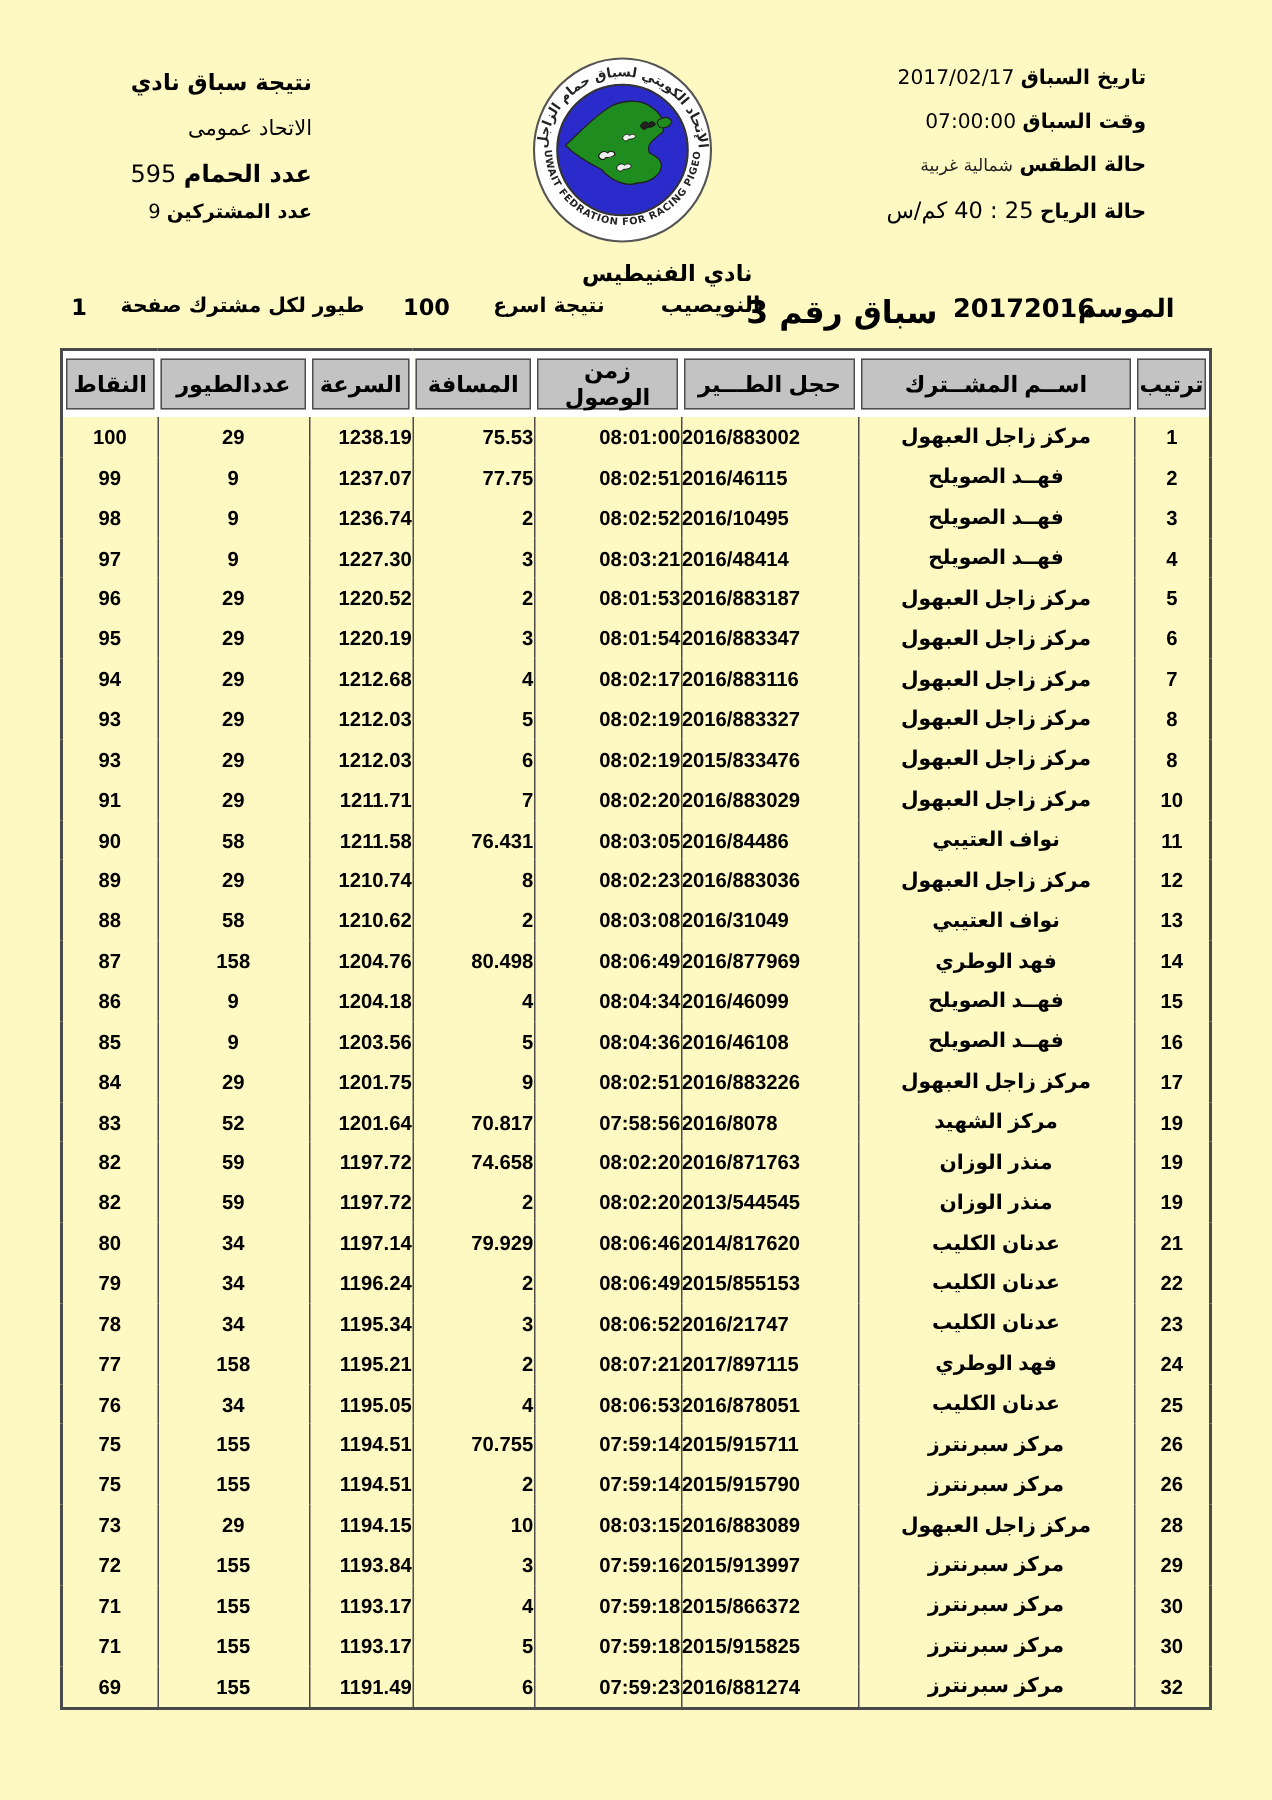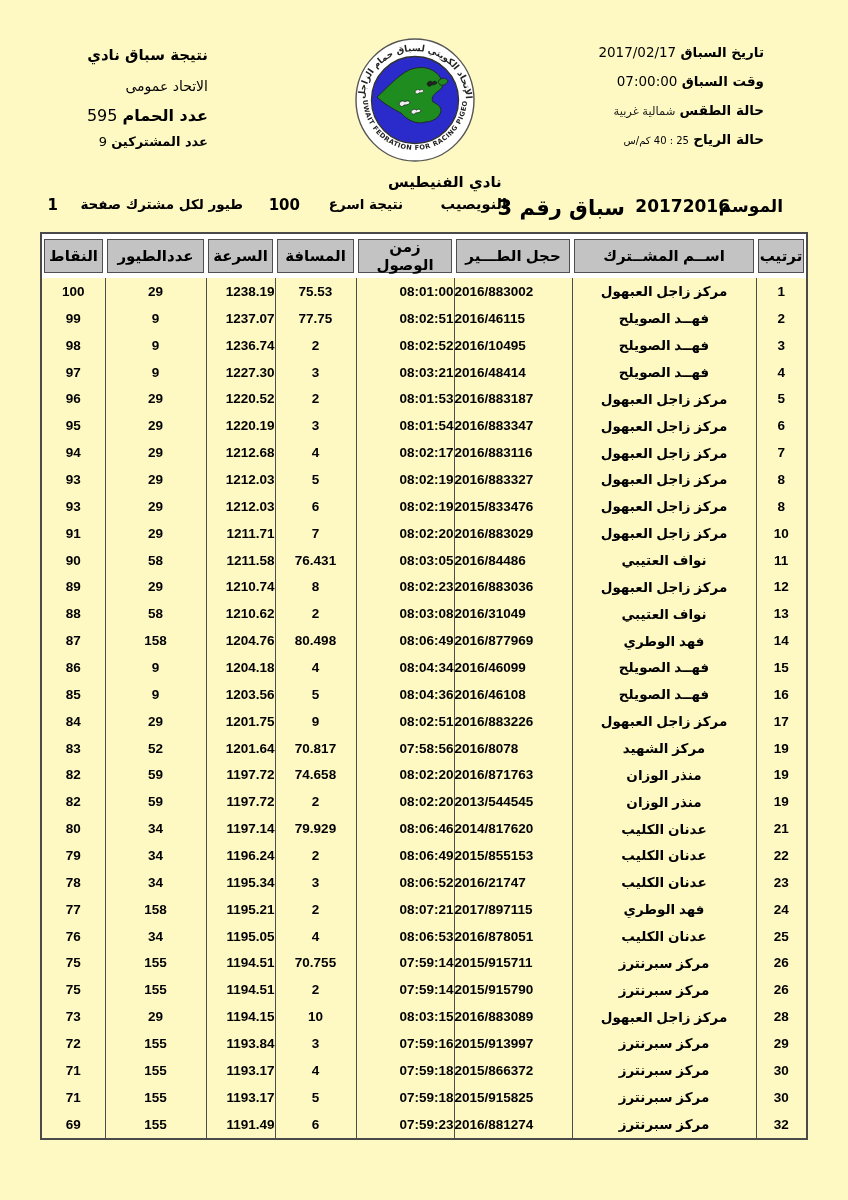--- a/index.html
+++ b/index.html
@@ -14,21 +14,21 @@
   .hl3{top:106px;right:640px;font-size:16px;}
   .hl4{top:134px;right:640px;font-size:13px;}
   .lbl{font-weight:bold;}
   .val{font-weight:normal;text-align:right;}
   
   .hr1{top:44px;right:84px;font-size:13.5px;}
   .hr2{top:73px;right:84px;font-size:13.5px;}
   .hr3{top:102px;right:84px;font-size:13.5px;}
   .hr4{top:131px;right:84px;font-size:13.5px;}
   .hr3 .val{font-size:11.5px;color:#222;}
-  .hr4 .val{font-size:10px;}
+  .hr4 .val{font-size:15px;}
   
   .logo{position:absolute;left:352px;top:36px;width:126px;height:128px;}
   
   .club{top:173px;left:388px;font-size:15px;font-weight:bold;}
   
   .info{top:196px;font-weight:bold;}
   .i-season-l{right:65px;font-size:17px;}
   .i-season-v{right:118px;font-size:17px;}
   .i-race{right:223px;font-size:21px;}
   .i-loc{right:341px;font-size:14.5px;}
@@ -53,21 +53,21 @@
   }
   table.results td{
     height:26.87px;padding:0;overflow:hidden;
     border-left:1px solid #4d4d4d;border-right:1px solid #4d4d4d;
     font-weight:bold;font-size:13.5px;vertical-align:middle;
   }
   td.c-rank{text-align:center;}
   td.c-name{text-align:center;font-size:12.5px;}
   td.c-ring{text-align:left;padding-left:4px;padding-right:6px;direction:ltr;}
   td.c-arrival{text-align:right;padding-right:5px;direction:ltr;}
-  td.c-distance{text-align:center;}
+  td.c-distance{text-align:right;}
   td.c-speed{text-align:right;padding-right:5px;direction:ltr;}
   td.c-birds{text-align:center;}
   td.c-points{text-align:center;}
 </style>
 </head>
 <body>
 
 <div class="page">
 
   <div class="abs hl1">نتيجة سباق نادي</div>

